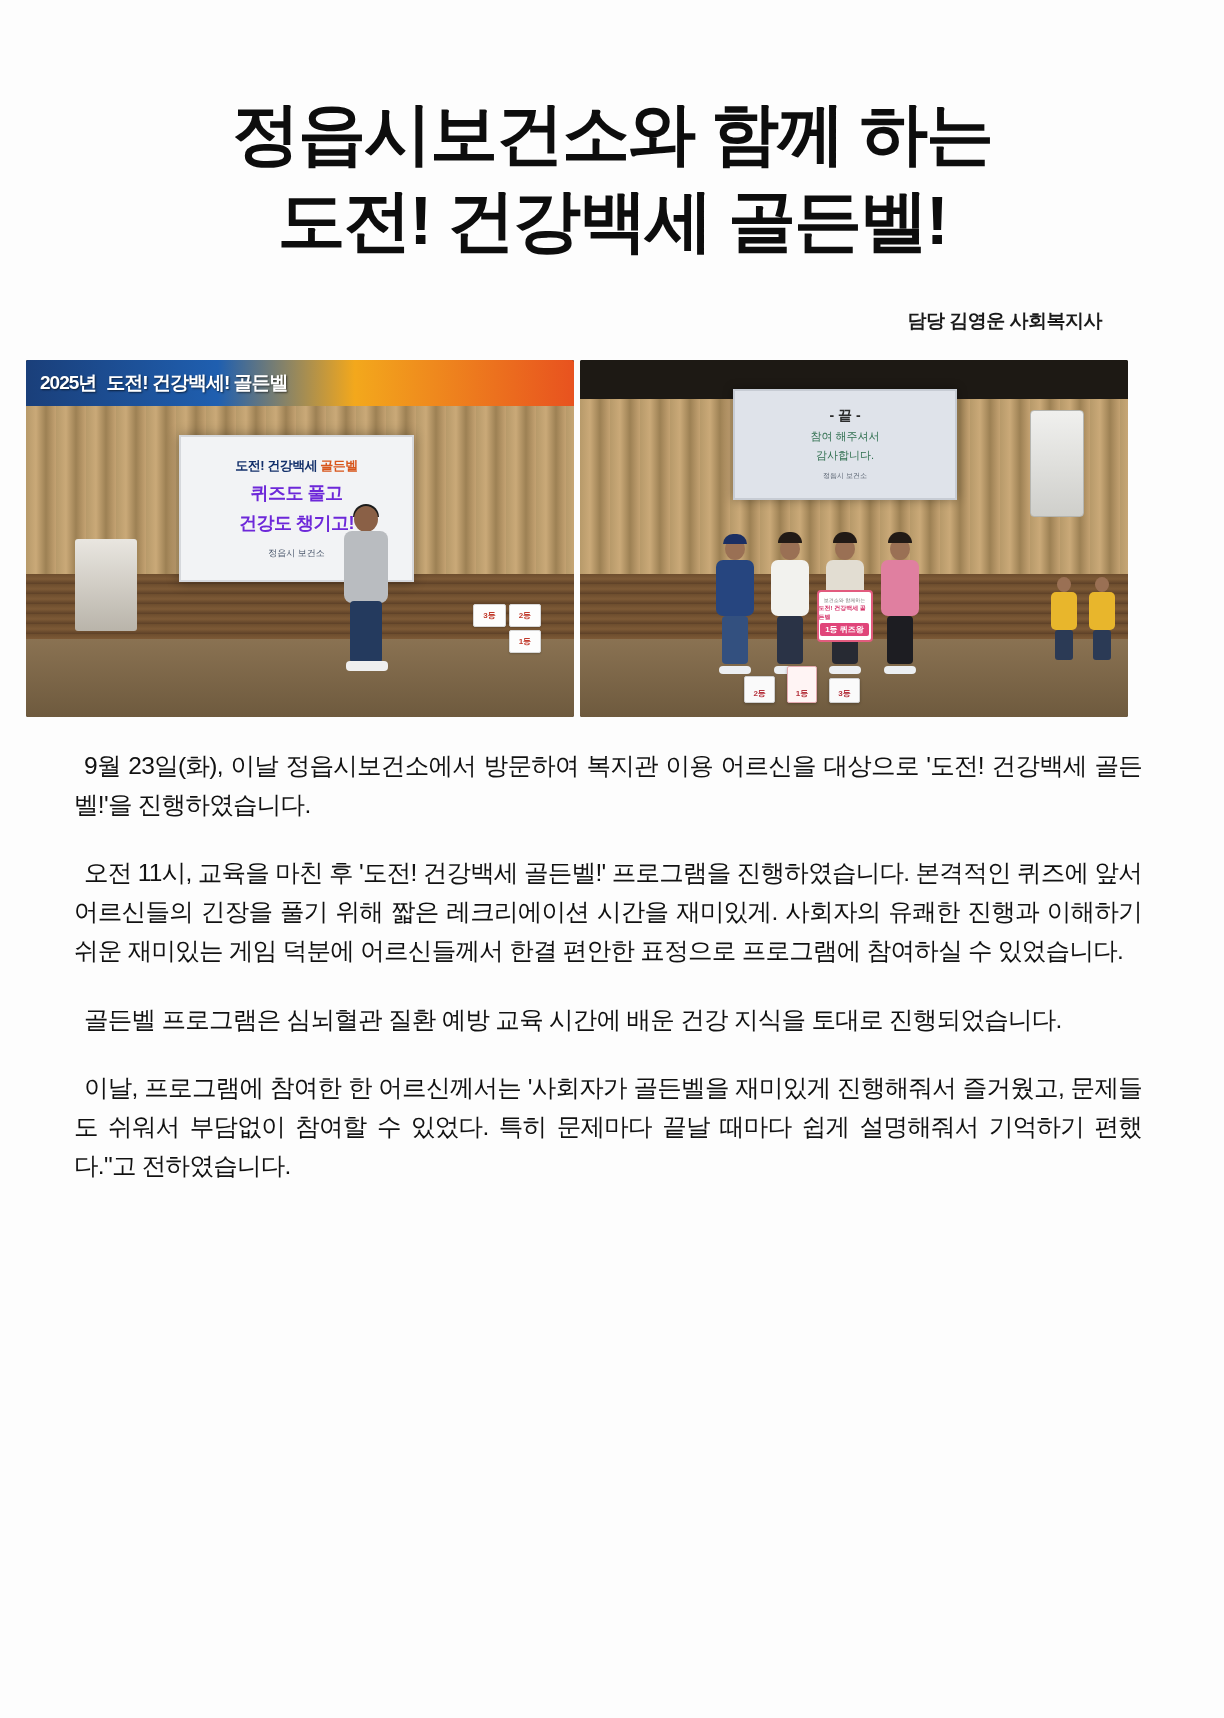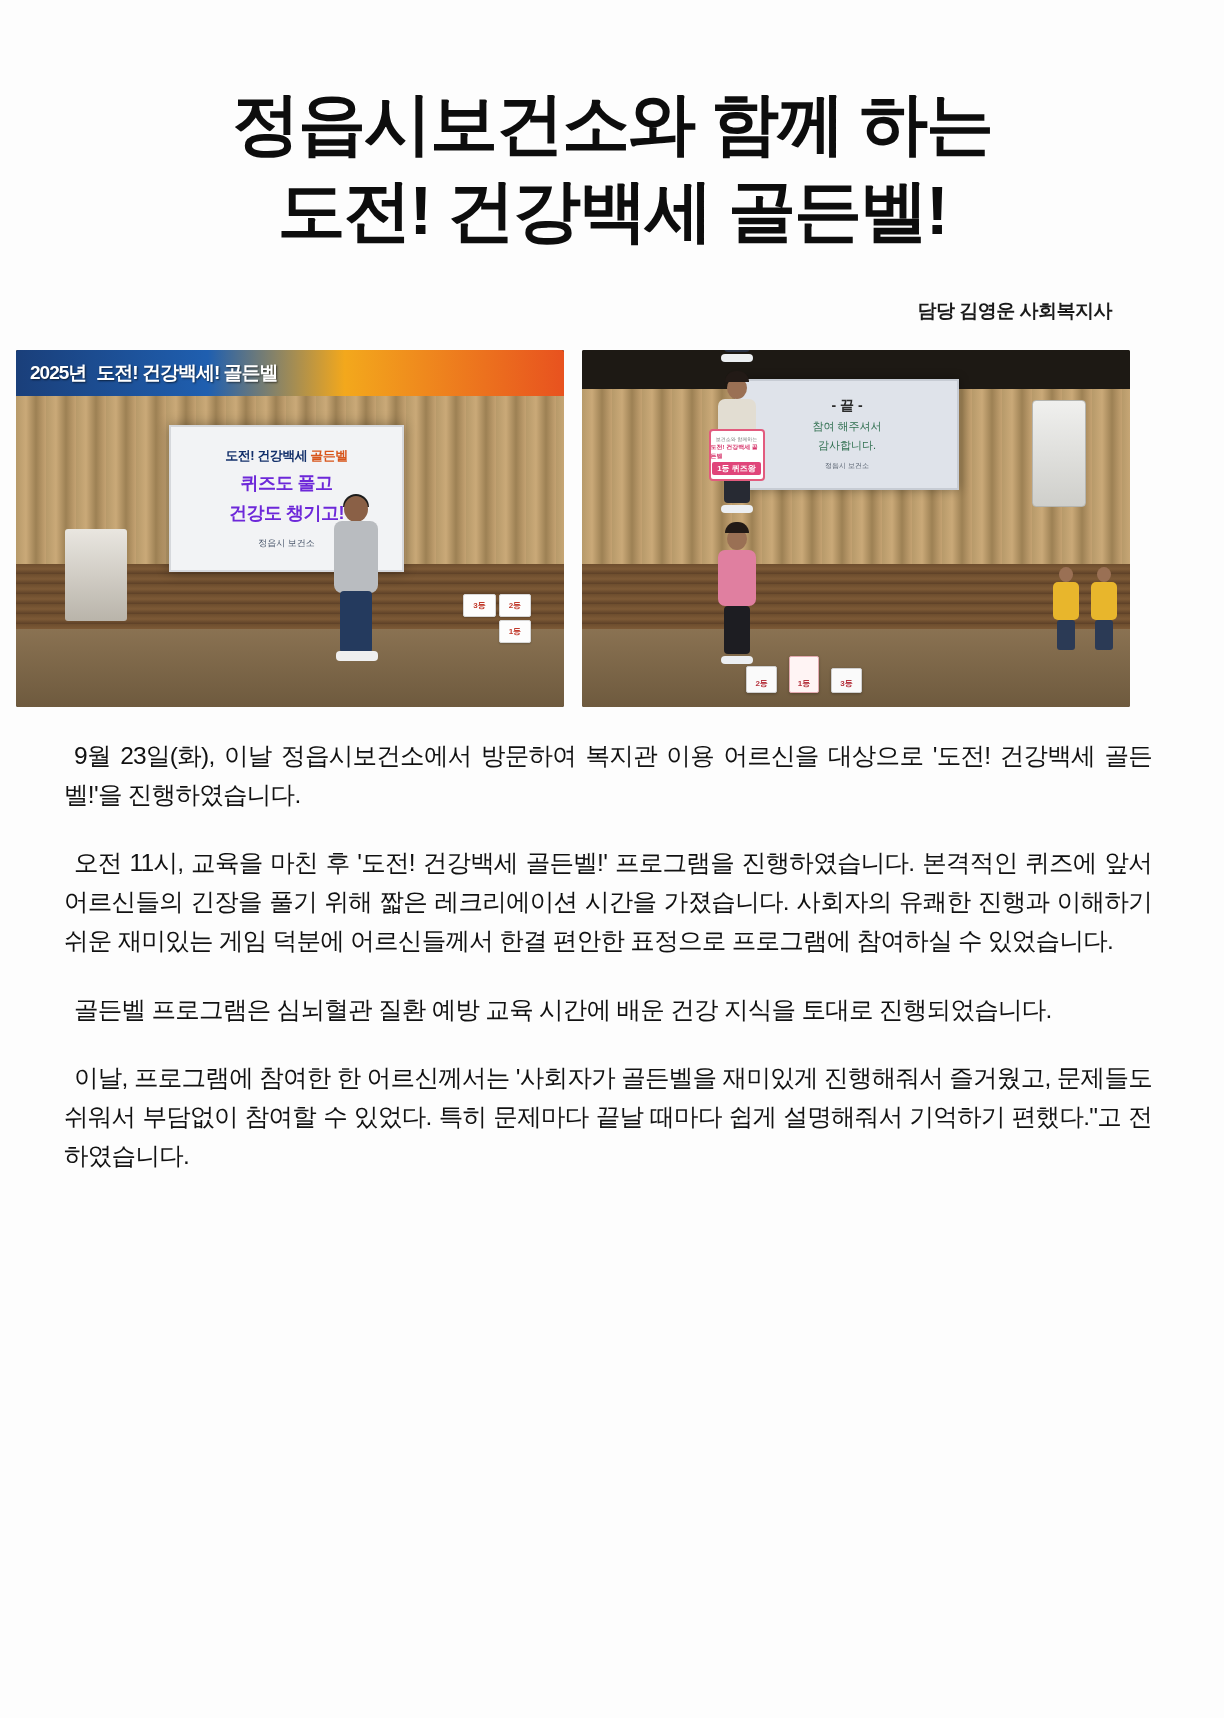--- a/index.html
+++ b/index.html
@@ -13,21 +13,21 @@
     position: relative;
     font-family: "Liberation Sans", "DejaVu Sans", sans-serif;
     color: #111111;
     overflow: hidden;
   }
 
   .page {
     position: absolute;
     inset: 0;
     background: #fdfdfd;
-    padding: 6px;
+    padding: 16px;
   }
 
   
   .title-block {
     margin-top: 74px;
     text-align: center;
     padding: 0 60px;
   }
   .title-line {
     font-size: 68px;
@@ -44,21 +44,21 @@
     font-size: 19px;
     font-weight: 700;
     color: #1a1a1a;
     letter-spacing: -0.5px;
   }
 
   
   .photo-row {
     margin-top: 26px;
     display: flex;
-    gap: 18px;
+    gap: 6px;
     padding: 0 10px;
   }
   .photo {
     position: relative;
     overflow: hidden;
     border-radius: 2px;
   }
   .photo.left  { width: 548px; height: 357px; }
   .photo.right { width: 548px; height: 357px; }
 
@@ -148,21 +148,21 @@
     background: #dfe3ea; border: 2px solid #c7ccd4;
     display: flex; flex-direction: column; align-items: center; justify-content: center;
     gap: 4px; box-shadow: 0 0 10px #00000055;
   }
   .screen2 .t1 { font-size: 14px; font-weight: 700; color: #2b2b2b; }
   .screen2 .t2 { font-size: 11px; color: #2f6f4f; }
   .screen2 .t3 { font-size: 11px; color: #2f6f4f; }
   .screen2 .t4 { font-size: 7px; color: #5a6472; margin-top: 4px;}
   .group {
     position: absolute; left: 24%; bottom: 12%;
-    display: flex; align-items: flex-end; gap: 9px; flex-direction: column;
+    display: flex; align-items: flex-end; gap: 9px;
   }
   .person { position: relative; width: 46px; }
   .p-head { width: 20px; height: 22px; background: #9a7054; border-radius: 50%; margin: 0 auto; }
   .p-cap  { width: 24px; height: 10px; background: #1b2f63; border-radius: 12px 12px 0 0; margin: 0 auto -6px; position: relative; z-index: 2;}
   .p-hair { width: 24px; height: 11px; background: #221a16; border-radius: 12px 12px 0 0; margin: 0 auto -5px; position: relative; z-index: 2;}
   .p-body { width: 38px; height: 56px; border-radius: 7px; margin: 0 auto; }
   .p-legs { width: 26px; height: 48px; border-radius: 4px; margin: 0 auto; }
   .p-shoe { width: 32px; height: 8px; background: #eceff2; border-radius: 4px; margin: 2px auto 0; }
   .placard {
     position: absolute; left: 50%; transform: translateX(-50%);
@@ -354,19 +354,19 @@
           <div class="h"></div>
           <div class="b"></div>
           <div class="l"></div>
         </div>
       </div>
     </div>
   </div>
 
   <div class="article">
     <p>9월 23일(화), 이날 정읍시보건소에서 방문하여 복지관 이용 어르신을 대상으로 '도전! 건강백세 골든벨!'을 진행하였습니다.</p>
-    <p>오전 11시, 교육을 마친 후 '도전! 건강백세 골든벨!' 프로그램을 진행하였습니다. 본격적인 퀴즈에 앞서 어르신들의 긴장을 풀기 위해 짧은 레크리에이션 시간을 가졌습니다. 사회자의 유쾌한 진행과 이해하기 쉬운 재미있는 게임 덕분에 어르신들께서 한결 편안한 표정으로 프로그램에 참여하실 수 있었습니다.</p>
+    <p>오전 11시, 교육을 마친 후 '도전! 건강백세 골든벨!' 프로그램을 진행하였습니다. 본격적인 퀴즈에 앞서 어르신들의 긴장을 풀기 위해 짧은 레크리에이션 시간을 재미있게. 사회자의 유쾌한 진행과 이해하기 쉬운 재미있는 게임 덕분에 어르신들께서 한결 편안한 표정으로 프로그램에 참여하실 수 있었습니다.</p>
     <p>골든벨 프로그램은 심뇌혈관 질환 예방 교육 시간에 배운 건강 지식을 토대로 진행되었습니다.</p>
     <p>이날, 프로그램에 참여한 한 어르신께서는 '사회자가 골든벨을 재미있게 진행해줘서 즐거웠고, 문제들도 쉬워서 부담없이 참여할 수 있었다. 특히 문제마다 끝날 때마다 쉽게 설명해줘서 기억하기 편했다."고 전하였습니다.</p>
   </div>
 
 
 </div>
 
 </body></html>

